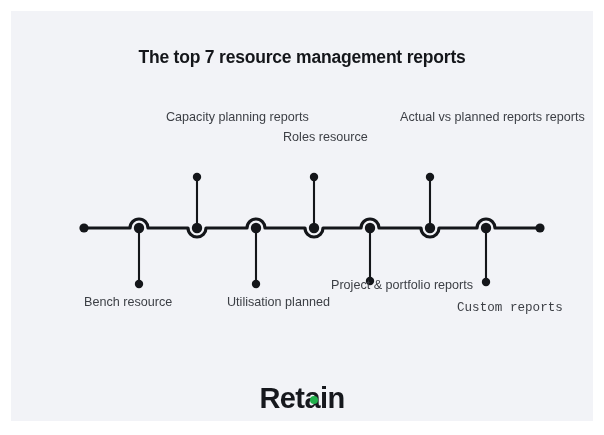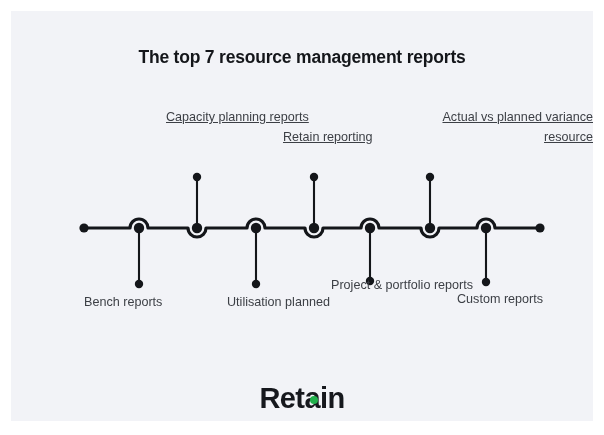--- a/index.html
+++ b/index.html
@@ -55,21 +55,21 @@
   }
 
   
   .node-label {
     position: absolute;
     font-size: 12.6px;
     line-height: 20px;
     color: #3c3f45;
     white-space: pre-line;
   }
-  .label-above { text-align: right; text-decoration: underline; }
+  .label-above { text-align: center; }
   .label-below { text-align: left; }
 
   
   #logo {
     position: absolute;
     left: 0;
     top: 371px;
     width: 582px;
     text-align: center;
   }
@@ -136,27 +136,27 @@
           <circle cx="419" cy="217" r="5.2" fill="#14161a"></circle>
         </g>
         <g>
           <line x1="475" y1="217" x2="475" y2="271" stroke="#14161a" stroke-width="2.1" stroke-linecap="round"></line>
           <circle cx="475" cy="271" r="4.2" fill="#14161a"></circle>
           <circle cx="475" cy="217" r="5.2" fill="#14161a"></circle>
         </g>
       </svg>
 
     <div id="labels-layer">
-        <div class="node-label label-below" style="left: 73px; top: 281px;">Bench reports</div>
+        <div class="node-label label-below" style="left: 73px; top: 281px;">Bench resource</div>
         <div class="node-label label-above" style="left: 155px; top: 96px;">Capacity planning reports</div>
         <div class="node-label label-below" style="left: 216px; top: 281px;">Utilisation planned</div>
-        <div class="node-label label-above" style="left: 272px; top: 116px;">Retain reporting</div>
+        <div class="node-label label-above" style="left: 272px; top: 116px;">Roles resource</div>
         <div class="node-label label-below" style="left: 320px; top: 264px;">Project &amp; portfolio reports</div>
-        <div class="node-label label-above" style="left: 389px; top: 96px;">Actual vs planned variance resource</div>
-        <div class="node-label label-below" style="left: 446px; top: 278px;">Custom reports</div>
+        <div class="node-label label-above" style="left: 389px; top: 96px;">Actual vs planned reports reports</div>
+        <div class="node-label label-below" style="left: 446px; top: 287px; font-family: Liberation Mono, monospace;">Custom reports</div>
       </div>
 
     <div id="logo">
       <span id="logo-wrap">
         <span id="logo-text">Retain</span>
         <span id="logo-dot"></span>
       </span>
     </div>
 
   </div>

